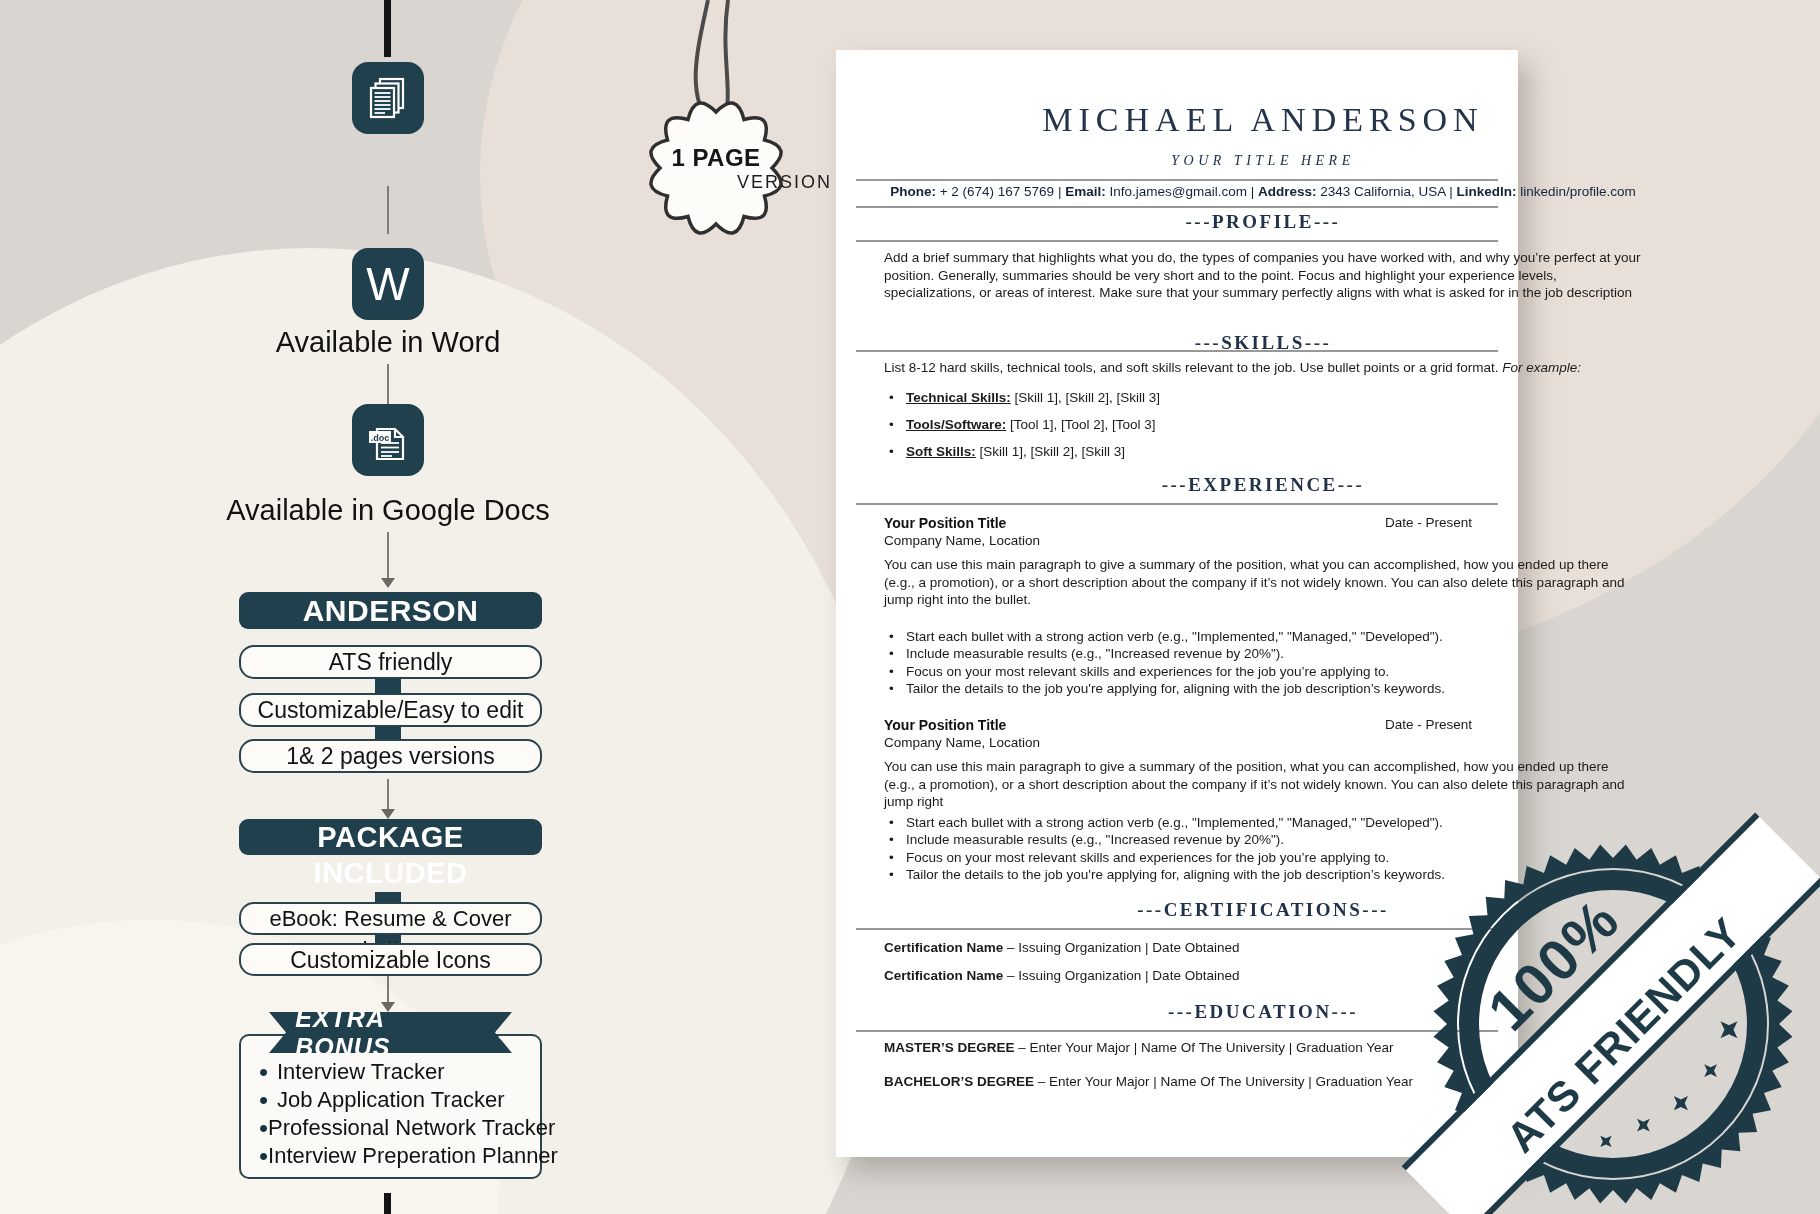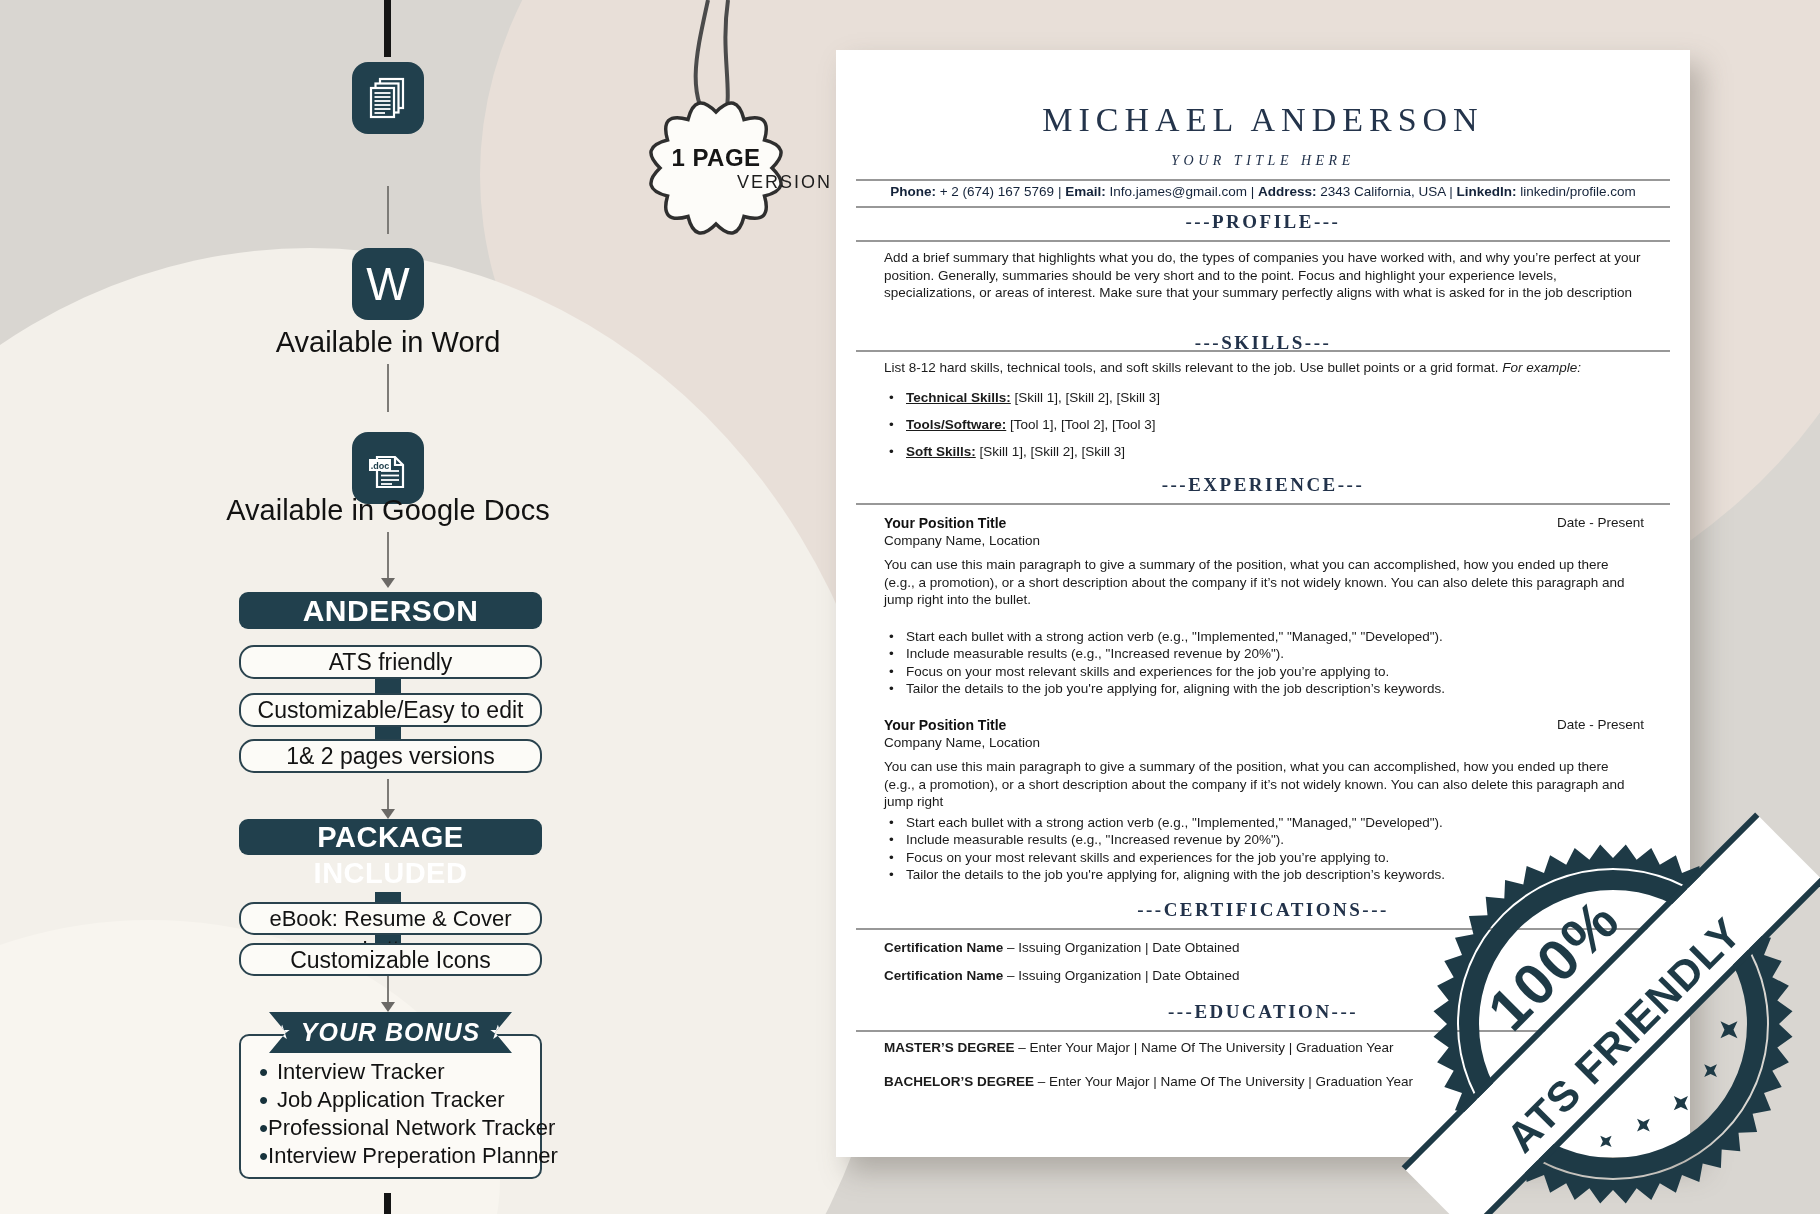--- a/index.html
+++ b/index.html
@@ -34,21 +34,21 @@
   .bonus-row{position:absolute;left:18px;right:8px;height:28px;display:flex;align-items:center;}
   .bonus-dot{width:18px;color:#17323c;font-size:26px;line-height:28px;}
   .bonus-text{color:#121212;font-size:22px;white-space:nowrap;}
 
   
   .tag-svg{left:600px;top:0;width:240px;height:260px;}
   .tag-line1{left:600px;top:144px;width:232px;text-align:center;font-weight:bold;font-size:24px;color:#161616;letter-spacing:0.5px;}
   .tag-line2{left:600px;top:172px;width:232px;text-align:right;font-size:18px;color:#1d1d1d;letter-spacing:2px;}
 
   
-  .page{left:836px;top:50px;width:854px;height:1107px;background:#ffffff;
+  .page{left:836px;top:50px;width:682px;height:1107px;background:#ffffff;
         box-shadow:12px 14px 26px rgba(95,88,80,0.35);z-index:1;}
   .r-center{position:absolute;left:48px;width:758px;text-align:center;}
   .r-name{font-family:"Liberation Serif",serif;font-size:34px;letter-spacing:6px;color:#24344b;}
   .r-title{font-family:"Liberation Serif",serif;font-style:italic;font-size:14px;letter-spacing:4.5px;color:#20304a;}
   .r-h{position:absolute;left:48px;width:758px;text-align:center;font-family:"Liberation Serif",serif;
        font-weight:bold;font-size:19px;letter-spacing:2.5px;color:#22324a;line-height:22px;}
   .r-rule{position:absolute;left:20px;right:20px;height:2px;background:#989898;}
   .r-p,.r-line{position:absolute;left:48px;width:758px;font-size:13.5px;line-height:17.5px;color:#1b1b1b;}
   .r-contact{font-size:13.5px;line-height:20px;color:#14233a;}
   .b{font-weight:bold;}
@@ -98,21 +98,21 @@
 
   <div class="abs vline-thin" style="top:186px;height:48px;"></div>
 
   <div class="abs icon-box" style="top:248px;">
     <div class="w-letter">W</div>
   </div>
   <div class="abs side-label" style="top:326px;">Available in Word</div>
 
   <div class="abs vline-thin" style="top:364px;height:48px;"></div>
 
-  <div class="abs icon-box" style="top:432px;">
+  <div class="abs icon-box" style="top:404px;">
     <svg width="46" height="46" viewBox="0 0 46 46">
       <path d="M12 12 H30 L38 20 V42 H12 Z" fill="#21404d" stroke="#fff" stroke-width="2.2"></path>
       <path d="M30 12 L30 20 L38 20" fill="none" stroke="#fff" stroke-width="2.2"></path>
       <g stroke="#fff" stroke-width="1.8">
         <line x1="16" y1="26" x2="34" y2="26"></line>
           <line x1="16" y1="30.5" x2="34" y2="30.5"></line>
         <line x1="16" y1="35" x2="34" y2="35"></line>
           <line x1="16" y1="39" x2="27" y2="39"></line>
       </g>
       <rect x="4" y="14" width="22" height="12" fill="#fff"></rect>
@@ -156,21 +156,21 @@
       <span class="bonus-dot">•</span>
       <span class="bonus-text">Professional Network Tracker</span>
     </div>
     <div class="bonus-row" style="top:106px;">
       <span class="bonus-dot">•</span>
       <span class="bonus-text">Interview Preperation Planner</span>
     </div>
   </div>
   <div class="abs ribbon" style="top:1012px;">
     <span class="star">★</span>
-    <span>YOUR BONUS</span>
+    <span>EXTRA BONUS</span>
     <span class="star">★</span>
   </div>
 
   <div class="abs vline-thick" style="top:1193px;height:21px;"></div>
 
   <svg class="abs tag-svg" viewBox="0 0 240 260">
     <path d="M108 0 C96 55 86 95 112 128" fill="none" stroke="#4b4b4b" stroke-width="4"></path>
     <path d="M128 0 C120 55 134 92 124 122" fill="none" stroke="#4b4b4b" stroke-width="4"></path>
     <circle cx="118" cy="124" r="9" fill="none" stroke="#444" stroke-width="5"></circle>
     <path id="seal-path" fill="#fdfcf9" stroke="#2f2f2f" stroke-width="3.5" d="M116.0 112.0 Q136.7 90.7 144.0 119.5 Q172.6 111.4 164.5 140.0 Q193.3 147.3 172.0 168.0 Q193.3 188.7 164.5 196.0 Q172.6 224.6 144.0 216.5 Q136.7 245.3 116.0 224.0 Q95.3 245.3 88.0 216.5 Q59.4 224.6 67.5 196.0 Q38.7 188.7 60.0 168.0 Q38.7 147.3 67.5 140.0 Q59.4 111.4 88.0 119.5 Q95.3 90.7 116.0 112.0 Z"></path>

